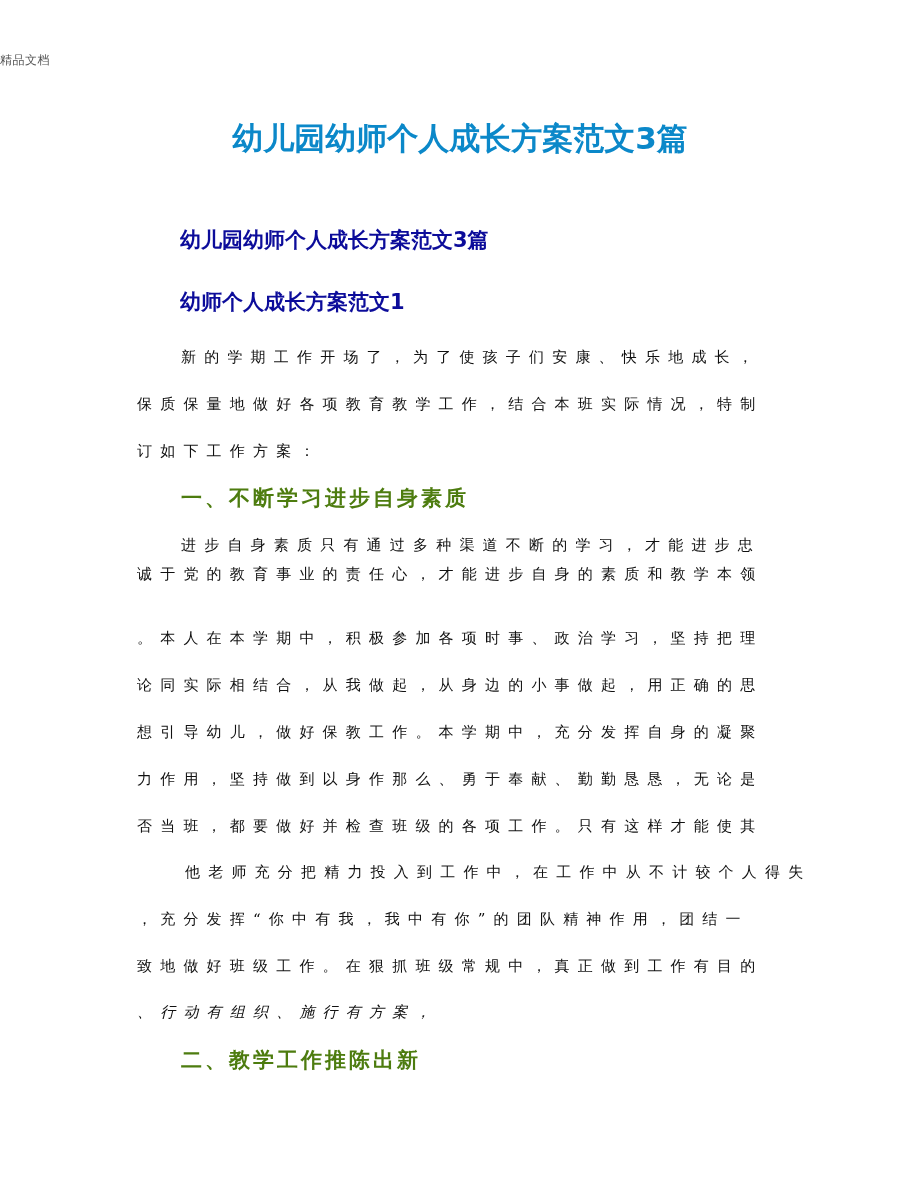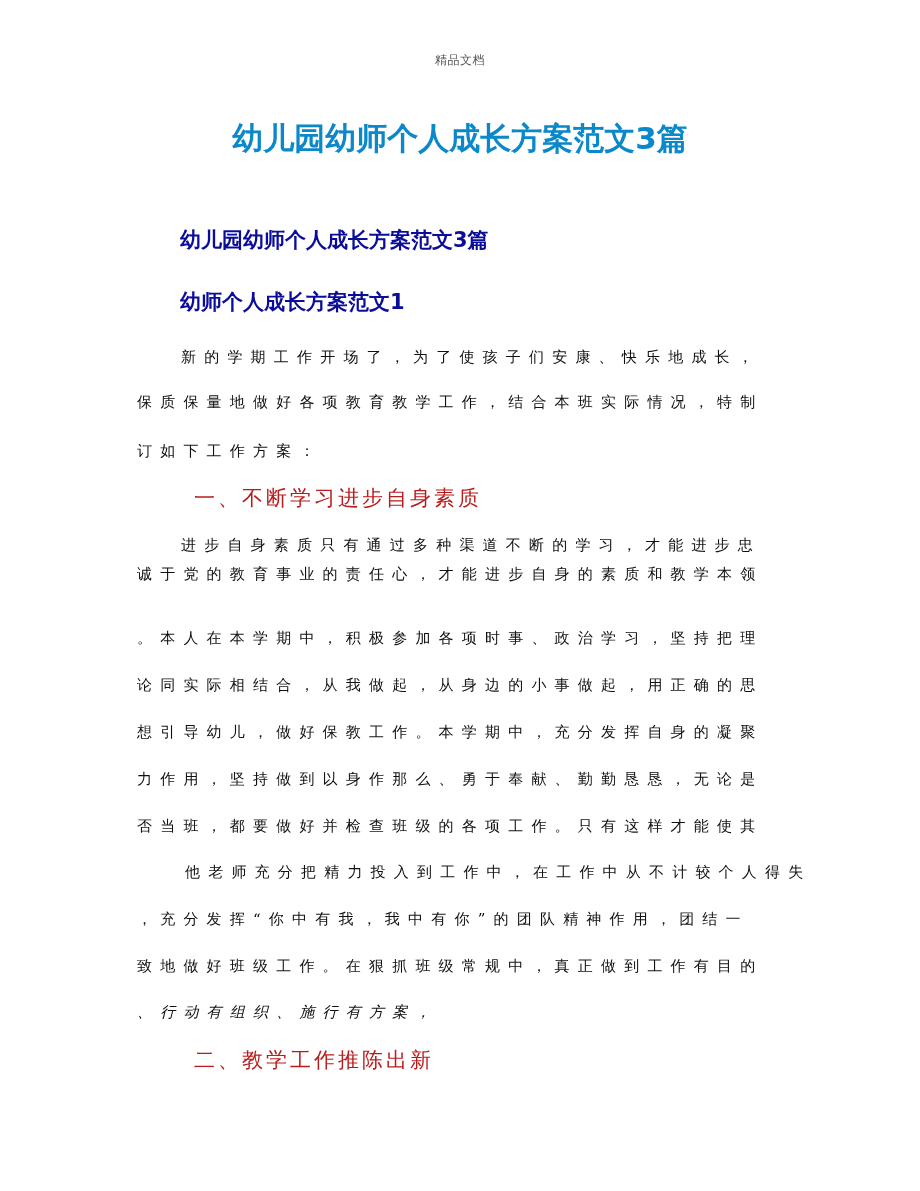--- a/index.html
+++ b/index.html
@@ -13,21 +13,20 @@
     position: relative;
     overflow: hidden;
     font-family: "DejaVu Serif", "Liberation Serif", serif;
     color: #111111;
   }
   .header-label {
     position: absolute;
     top: 52px;
     left: 0;
     width: 920px;
-    text-align: center;
     font-family: "DejaVu Sans", "Liberation Sans", sans-serif;
     font-size: 12px;
     color: #555555;
     letter-spacing: 0.5px;
   }
   .doc-title {
     position: absolute;
     top: 118px;
     left: 0;
     width: 920px;
@@ -56,44 +55,44 @@
     width: 660px;
     font-size: 15px;
     line-height: 28px;
     letter-spacing: 8.2px;
     white-space: nowrap;
     color: #111111;
   }
   .indent { left: 181px; }
   .section-heading {
     position: absolute;
-    left: 194px;
+    left: 181px;
     font-family: "DejaVu Sans", "Liberation Sans", sans-serif;
-    font-weight: normal;
+    font-weight: bold;
     font-size: 21px;
     line-height: 28px;
     letter-spacing: 3px;
-    color: #b91c1c;
+    color: #4d7c0f;
     white-space: nowrap;
   }
 </style>
 </head>
 <body>
 
 <div>
   <div class="header-label">精品文档</div>
 
   <div class="doc-title">幼儿园幼师个人成长方案范文3篇</div>
 
   <div class="heading h-sub1">幼儿园幼师个人成长方案范文3篇</div>
   <div class="heading h-sub2">幼师个人成长方案范文1</div>
 
   <div>
     <div class="body-line indent" style="top:343px;">新的学期工作开场了，为了使孩子们安康、快乐地成长，</div>
-    <div class="body-line" style="top:390px;font-family:Liberation Mono, monospace;">保质保量地做好各项教育教学工作，结合本班实际情况，特制</div>
+    <div class="body-line" style="top:390px;">保质保量地做好各项教育教学工作，结合本班实际情况，特制</div>
     <div class="body-line" style="top:437px;">订如下工作方案：</div>
   </div>
 
   <div class="section-heading" style="top:484px;">一、不断学习进步自身素质</div>
 
   <div>
     <div class="body-line indent" style="top:531px;">进步自身素质只有通过多种渠道不断的学习，才能进步忠</div>
     <div class="body-line" style="top:560px;">诚于党的教育事业的责任心，才能进步自身的素质和教学本领</div>
     <div class="body-line" style="top:624px;">。本人在本学期中，积极参加各项时事、政治学习，坚持把理</div>
     <div class="body-line" style="top:671px;">论同实际相结合，从我做起，从身边的小事做起，用正确的思</div>

